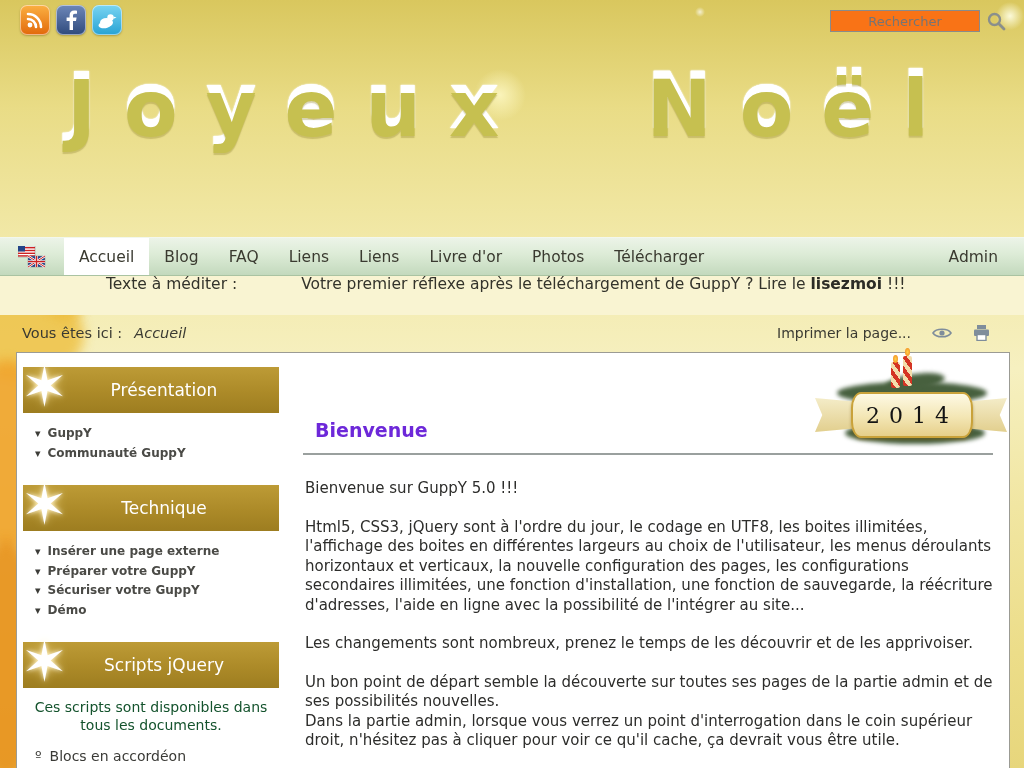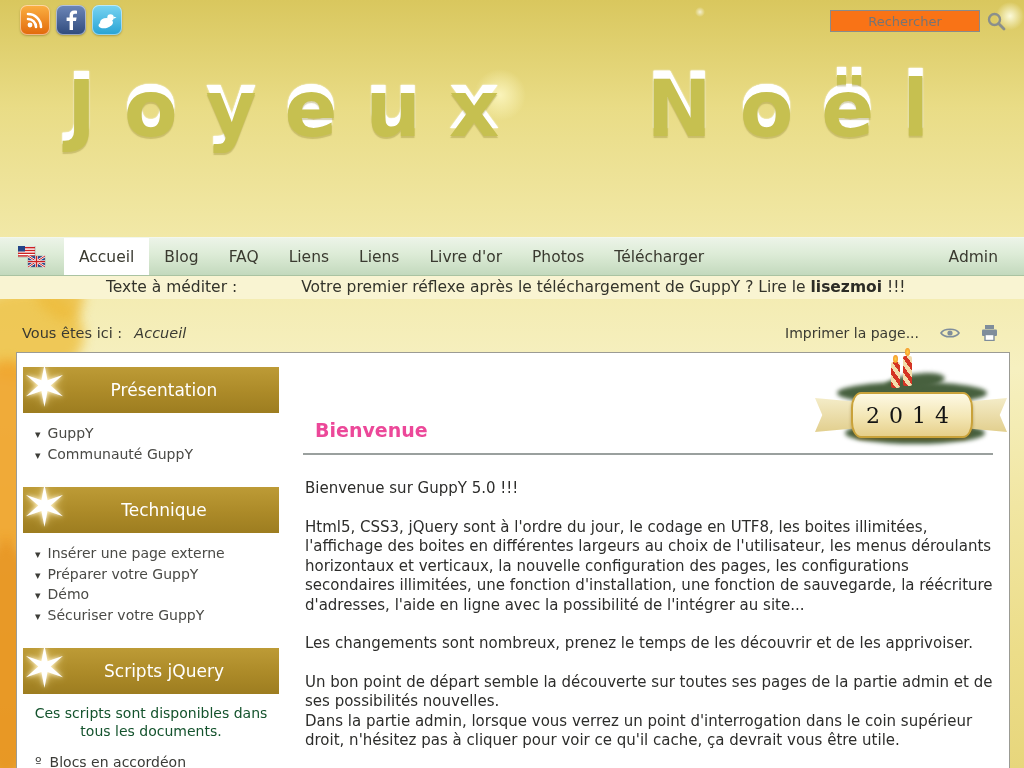--- a/index.html
+++ b/index.html
@@ -42,49 +42,49 @@
        background:linear-gradient(180deg,#ecf4e8 0%,#dcebd6 45%,#c3d9bd 100%);
        border-top:1px solid #f2f7ee;border-bottom:1px solid #aac3a2;
        display:flex;align-items:stretch;font-size:15.5px;color:#3a3a30;}
   .flag{position:absolute;left:18px;top:8px;cursor:pointer;}
   .nav-items{display:flex;align-items:stretch;margin-left:64px;}
   .nav-item{display:flex;align-items:center;padding:0 15px;cursor:pointer;}
   .nav-item.active{background:#ffffff;}
   .nav-admin{margin-left:auto;margin-right:26px;display:flex;align-items:center;cursor:pointer;}
 
   
-  .ticker{position:absolute;top:275px;left:0;right:0;height:24px;z-index:4;
-          background:#f9f4d2;display:flex;align-items:center;font-size:15.5px;color:#33332b;}
+  .ticker{position:absolute;top:275px;left:0;right:0;height:40px;z-index:4;
+          background:#f9f4d2;display:flex;font-size:15.5px;color:#33332b;}
   .ticker .tlabel{margin-left:106px;}
   .ticker .ttext{margin-left:64px;}
   .ticker b{color:#2c2c26;}
 
   
-  .crumbrow{position:absolute;top:315px;left:0;right:8px;height:36px;z-index:4;
+  .crumbrow{position:absolute;top:315px;left:0;right:16px;height:36px;z-index:4;
             display:flex;align-items:center;font-size:14.5px;color:#3a3a32;}
   .crumbrow .here{margin-left:22px;}
   .crumbrow .page{margin-left:12px;font-style:italic;}
   .printgrp{margin-left:auto;margin-right:18px;display:flex;align-items:center;gap:21px;}
   .printgrp .plabel{font-size:14px;color:#3a3a32;cursor:pointer;}
   .iconbtn{cursor:pointer;display:flex;align-items:center;}
 
   
   .panel{position:absolute;left:16px;right:14px;top:352px;bottom:-12px;z-index:3;
          background:#ffffff;border:1px solid #9b9b94;border-bottom:none;display:flex;}
 
   
   .sidebar{width:268px;flex:0 0 268px;padding-top:14px;}
   .goldbox{position:relative;margin:0 6px 0 6px;height:46px;
            background:linear-gradient(180deg,#bd9b36 0%,#ac8a28 55%,#9d7d20 100%);
            display:flex;align-items:center;justify-content:center;}
   .goldbox .gtitle{color:#fff;font-size:17px;padding-left:26px;}
   .star{position:absolute;left:-2px;top:-12px;font-size:56px;line-height:64px;color:#fff;
         text-shadow:0 0 10px #ffe9a0,0 0 4px #fff; pointer-events:none;}
   .sb-items{margin:11px 0 22px 18px;}
-  .sb-item{font-size:14px;font-weight:normal;color:#4a4a46;line-height:19.5px;cursor:pointer;}
+  .sb-item{font-size:12px;font-weight:bold;color:#4a4a46;line-height:19.5px;cursor:pointer;}
   .sb-item::before{content:"▾";font-size:11px;margin-right:7px;color:#3c3c38;}
   .sb-note{margin:10px 8px 14px 8px;text-align:center;font-size:14px;color:#14532d;line-height:18px;}
   .sb-plain{margin-left:18px;font-size:14px;color:#3a3a36;cursor:pointer;}
   .sb-plain::before{content:"º";margin-right:8px;}
 
   
   .content{flex:1;position:relative;padding:0 16px 0 18px;}
   .badge{position:absolute;top:13px;right:2px;width:192px;height:88px;}
   .badge .pine{position:absolute;background:#47603e;border-radius:50%;filter:blur(2px);}
   .badge .pine.p1{left:22px;top:16px;width:150px;height:22px;}
@@ -101,21 +101,21 @@
                  box-shadow:0 2px 3px rgba(120,90,20,.45);}
   .badge .candle{position:absolute;width:9px;border-radius:2px;
                  background:repeating-linear-gradient(55deg,#d43424 0 4px,#f3ddab 4px 8px);}
   .badge .candle.c1{left:76px;top:-4px;height:26px;}
   .badge .candle.c2{left:88px;top:-10px;height:30px;}
   .badge .flame{position:absolute;width:5px;height:8px;border-radius:50%;
                 background:radial-gradient(#ffd24a,#f07f18);}
   .badge .flame.f1{left:78px;top:-11px;}
   .badge .flame.f2{left:90px;top:-18px;}
 
-  .ctitle{margin:66px 0 12px 12px;font-size:19px;color:#ec4899;}
+  .ctitle{margin:66px 0 12px 12px;font-size:19px;color:#6d28d9;}
   .crule{height:2px;background:#9aa09e;margin:0;}
   .paras{margin-top:24px;}
   .paras p{font-size:15px;line-height:19.5px;color:#2d2d2b;margin:0 0 19px 2px;white-space:pre-line;}
 </style>
 </head>
 <body>
 
 <div class="blob b1"></div>
 <div class="blob b2"></div>
 <div class="blob b3"></div>
@@ -234,22 +234,22 @@
       <div class="sb-item">Communauté GuppY</div>
     </div>
 
     <div class="goldbox">
       <span class="star">✶</span>
       <span class="gtitle">Technique</span>
     </div>
     <div class="sb-items">
       <div class="sb-item">Insérer une page externe</div>
       <div class="sb-item">Préparer votre GuppY</div>
+      <div class="sb-item">Sécuriser votre GuppY</div>
       <div class="sb-item">Démo</div>
-      <div class="sb-item">Sécuriser votre GuppY</div>
     </div>
 
     <div class="goldbox">
       <span class="star">✶</span>
       <span class="gtitle">Scripts jQuery</span>
     </div>
     <div class="sb-note">Ces scripts sont disponibles dans tous les documents.</div>
     <div class="sb-plain">Blocs en accordéon</div>
 
   </div>

